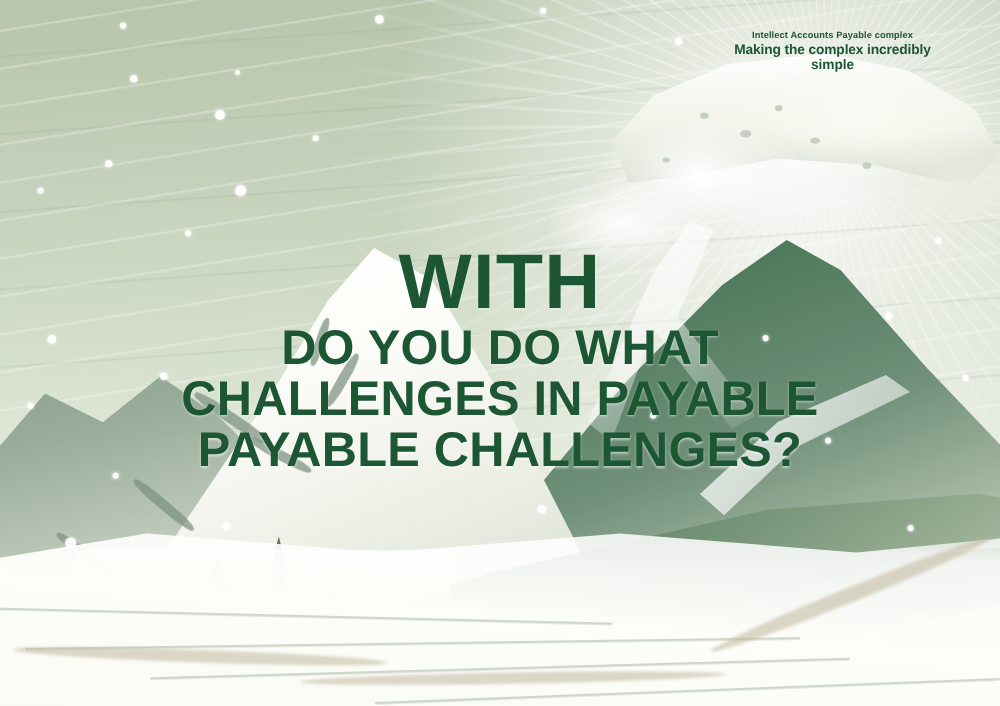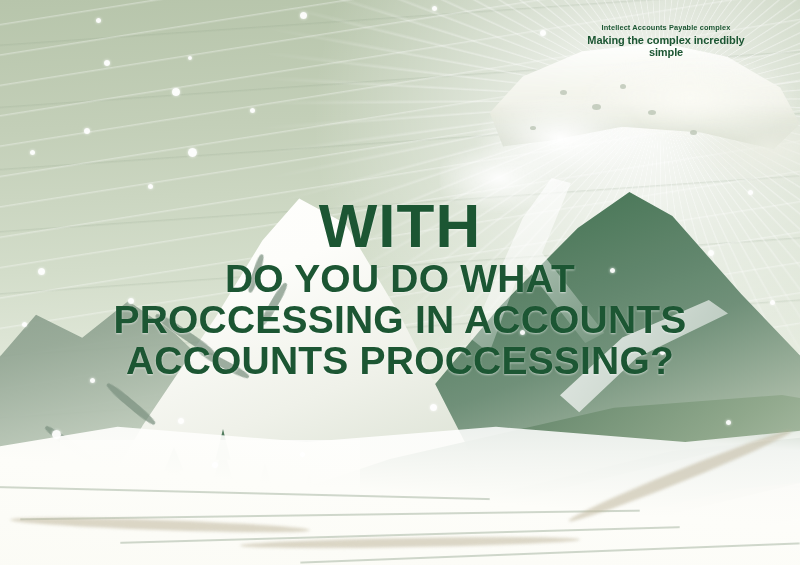--- a/index.html
+++ b/index.html
@@ -385,17 +385,17 @@
   <div class="flake" style="left:432px;top:6px;width:5px;height:5px;"></div>
 
   <div class="logo">
     <div class="logo-sub1">Intellect Accounts Payable complex</div>
     <div class="logo-sub2">Making the complex incredibly simple</div>
   </div>
 
   <div class="headline">
     <div class="hl-1">WITH</div>
     <div class="hl-2">DO YOU DO WHAT</div>
-    <div class="hl-3">PROCCESSING IN ACCOUNTS</div>
-    <div class="hl-4">ACCOUNTS PROCCESSING?</div>
+    <div class="hl-3">CHALLENGES IN PAYABLE</div>
+    <div class="hl-4">PAYABLE CHALLENGES?</div>
   </div>
 
 </div>
 
 </body></html>

